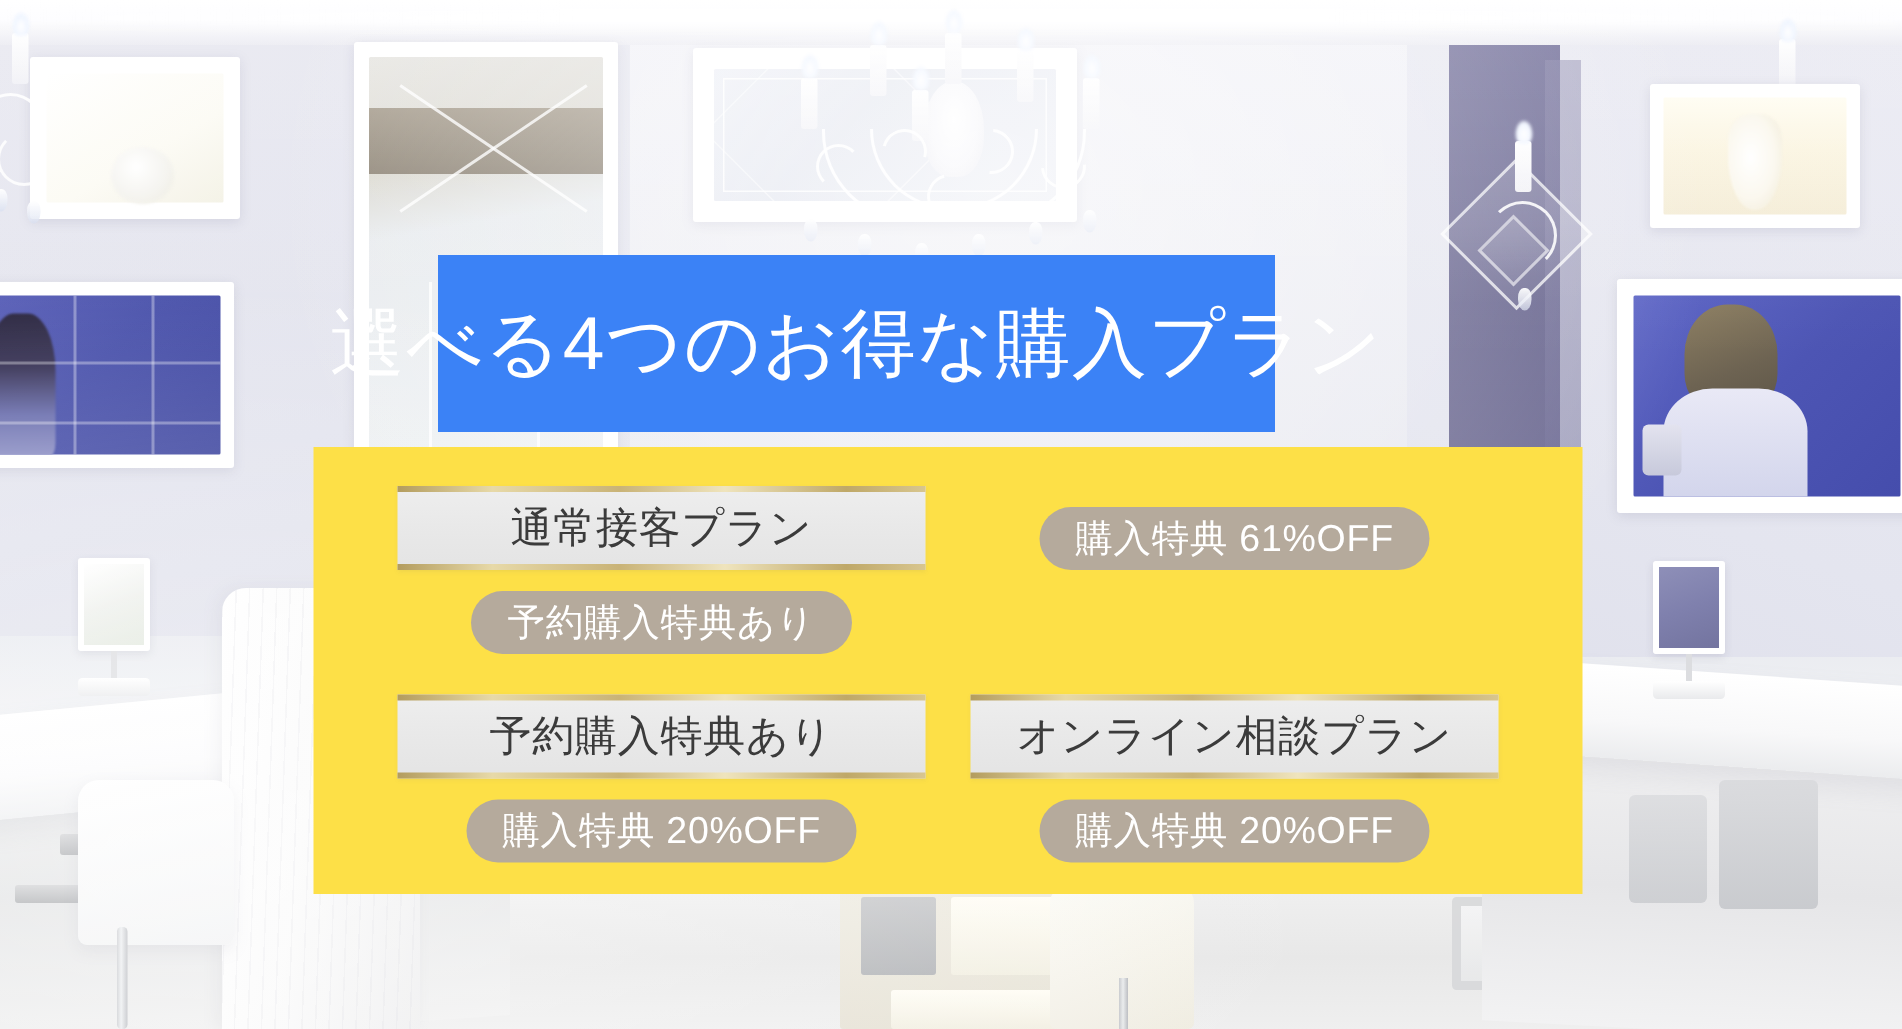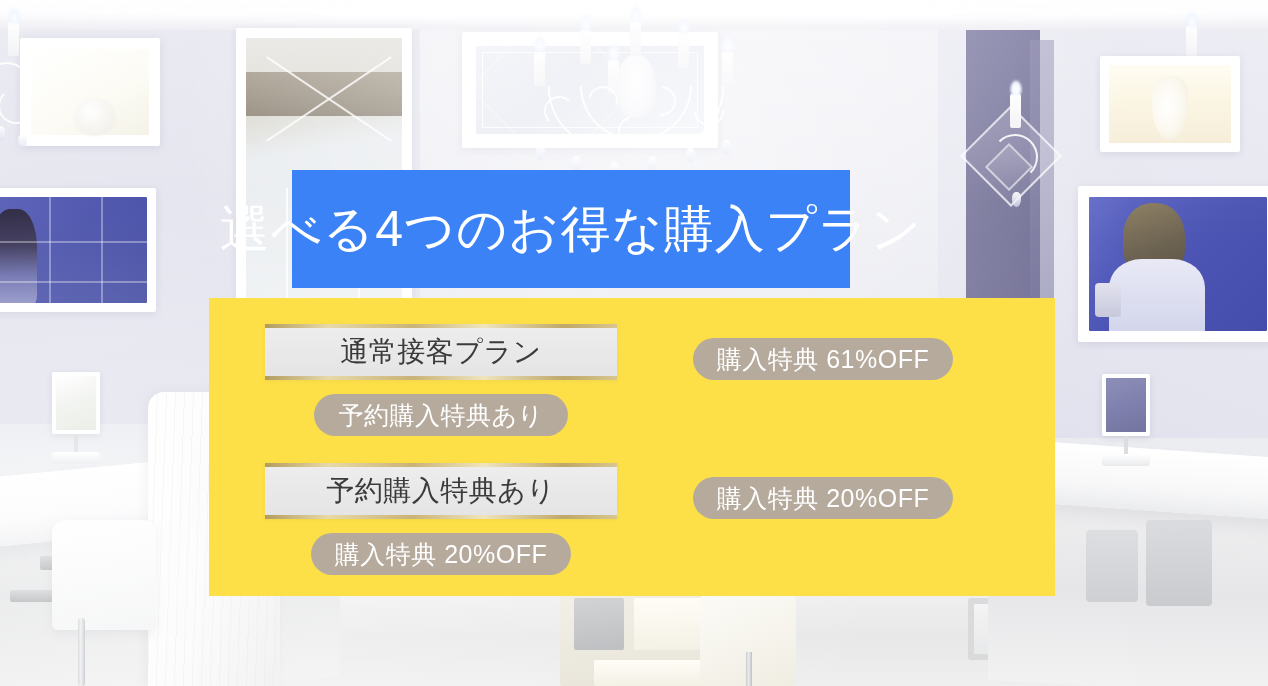--- a/index.html
+++ b/index.html
@@ -638,20 +638,23 @@
       <div class="plan-card">
         <div class="plan-header">
           <span class="plan-title">予約購入特典あり</span>
         </div>
         <div class="plan-badge-row">
           <span class="plan-badge">購入特典 20%OFF</span>
         </div>
       </div>
 
       <div class="plan-card">
+        <div class="plan-header">
+          <span class="plan-title">オンライン相談プラン</span>
+        </div>
         <div class="plan-badge-row">
           <span class="plan-badge">購入特典 20%OFF</span>
         </div>
       </div>
 
     </div>
   </div>
 
 </div>
 

